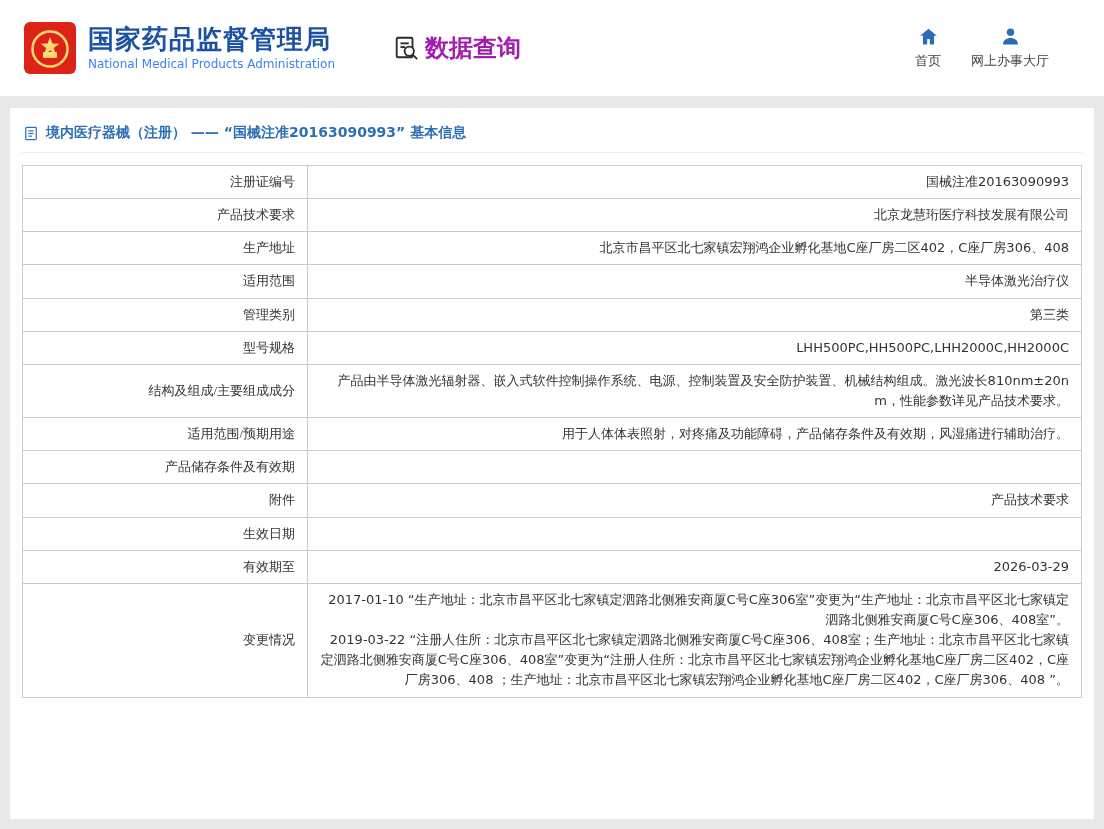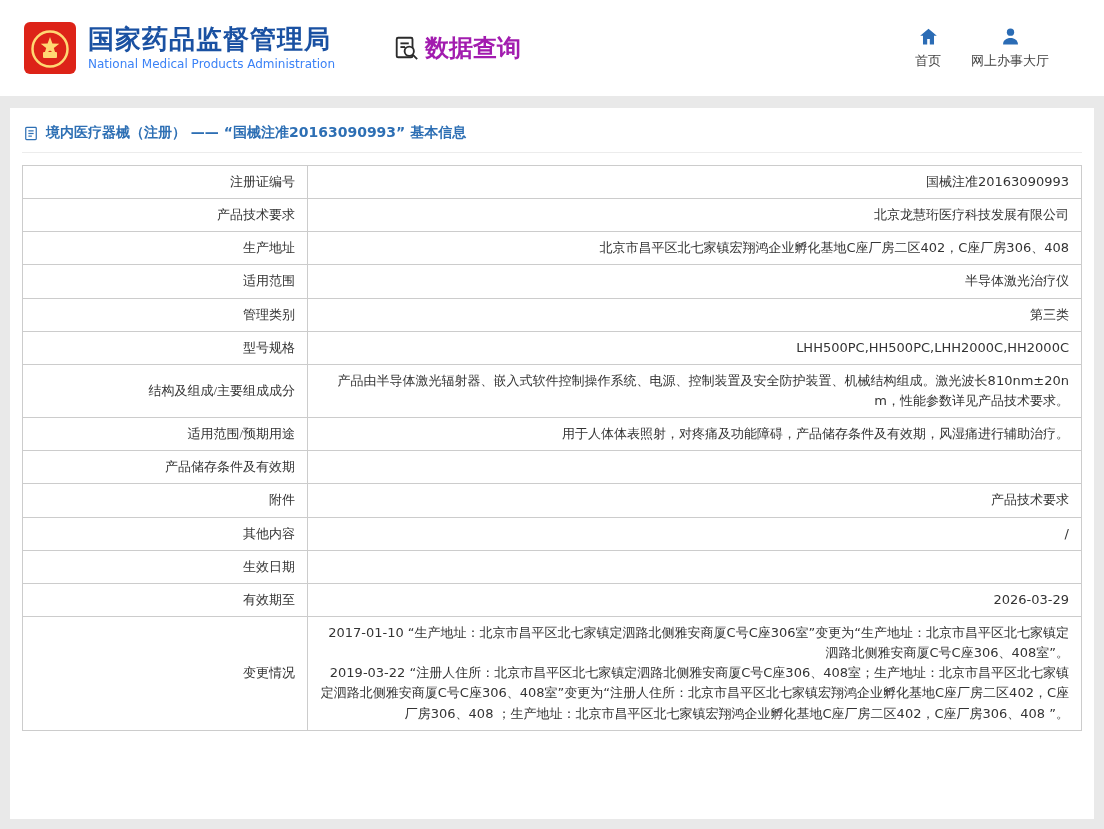--- a/index.html
+++ b/index.html
@@ -139,24 +139,20 @@
           </tr>
           <tr>
             <th><span>产品储存条件及有效期</span></th>
             <td></td>
           </tr>
           <tr>
             <th><span>附件</span></th>
             <td>产品技术要求</td>
           </tr>
           <tr>
-            <th><span>其他内容</span></th>
-            <td>/</td>
-          </tr>
-          <tr>
             <th><span>生效日期</span></th>
             <td></td>
           </tr>
           <tr>
             <th><span>有效期至</span></th>
             <td>2026-03-29</td>
           </tr>
           <tr>
             <th><span>变更情况</span></th>
             <td>2017-01-10 “生产地址：北京市昌平区北七家镇定泗路北侧雅安商厦C号C座306室”变更为“生产地址：北京市昌平区北七家镇定泗路北侧雅安商厦C号C座306、408室”。

